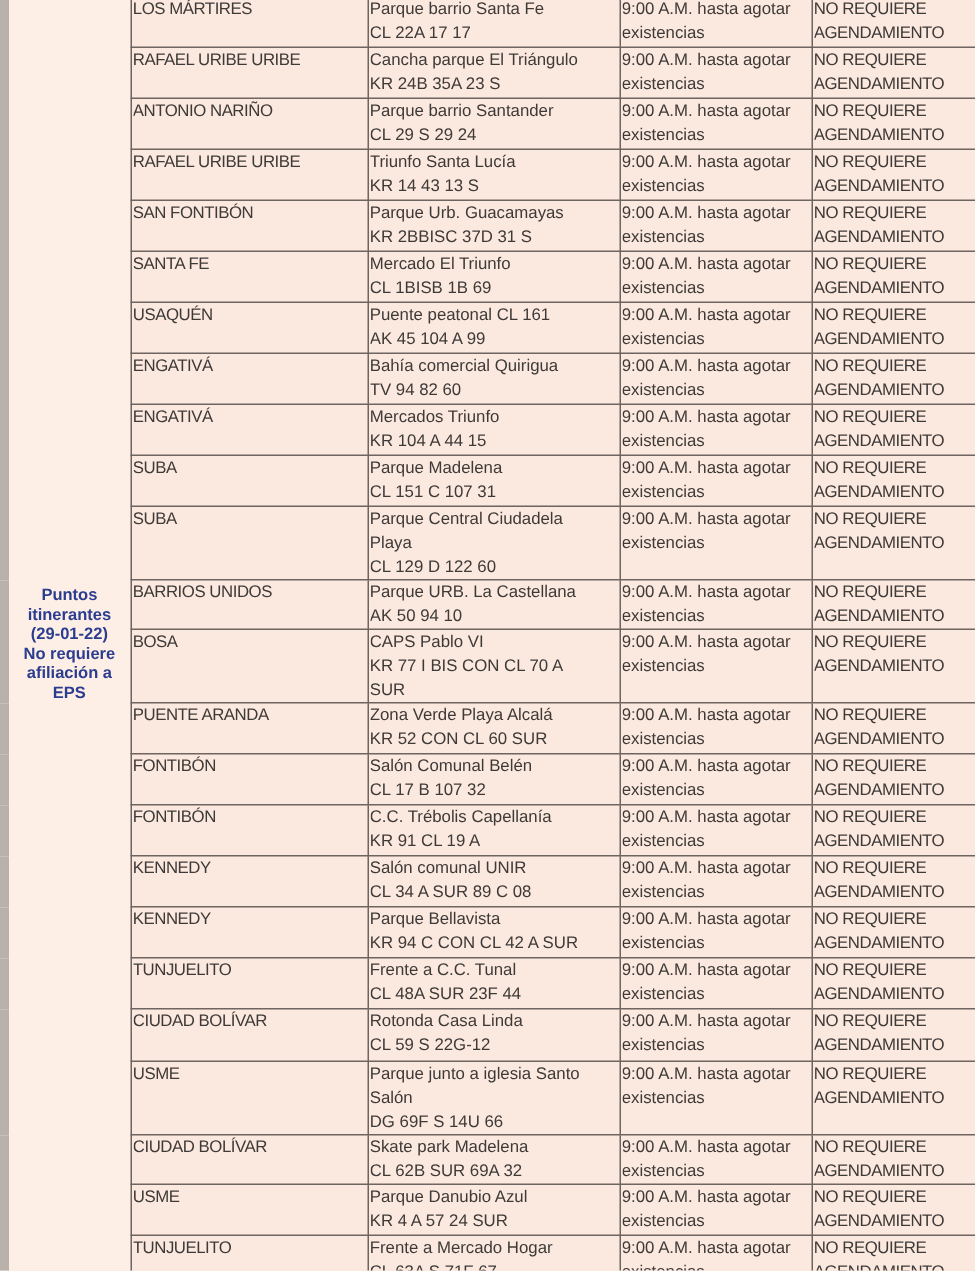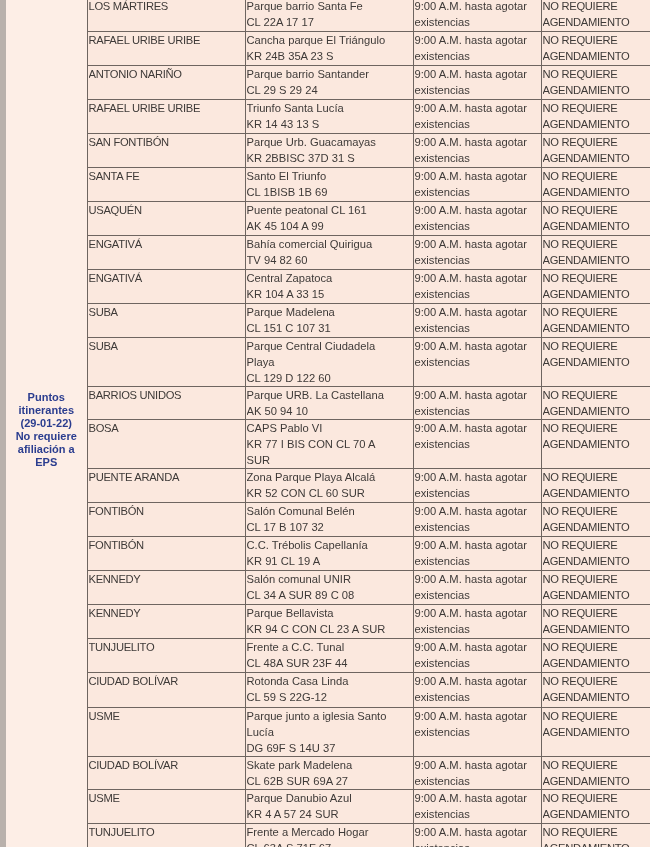--- a/index.html
+++ b/index.html
@@ -119,21 +119,21 @@
         <td class="req upper">
           <span class="line">NO REQUIERE</span>
           <span class="line">AGENDAMIENTO</span>
         </td>
       </tr>
       <tr style="height: 34px;">
         <td class="loc">
           <span class="line upper">SANTA FE</span>
         </td>
         <td class="site">
-          <span class="line">Santo El Triunfo</span>
+          <span class="line">Mercado El Triunfo</span>
           <span class="line">CL 1BISB 1B 69</span>
         </td>
         <td class="time">
           <span class="line">9:00 A.M. hasta agotar</span>
           <span class="line">existencias</span>
         </td>
         <td class="req upper">
           <span class="line">NO REQUIERE</span>
           <span class="line">AGENDAMIENTO</span>
         </td>
@@ -170,22 +170,22 @@
         <td class="req upper">
           <span class="line">NO REQUIERE</span>
           <span class="line">AGENDAMIENTO</span>
         </td>
       </tr>
       <tr style="height: 34px;">
         <td class="loc">
           <span class="line upper">ENGATIVÁ</span>
         </td>
         <td class="site">
-          <span class="line">Central Zapatoca</span>
-          <span class="line">KR 104 A 33 15</span>
+          <span class="line">Mercados Triunfo</span>
+          <span class="line">KR 104 A 44 15</span>
         </td>
         <td class="time">
           <span class="line">9:00 A.M. hasta agotar</span>
           <span class="line">existencias</span>
         </td>
         <td class="req upper">
           <span class="line">NO REQUIERE</span>
           <span class="line">AGENDAMIENTO</span>
         </td>
       </tr>
@@ -257,21 +257,21 @@
         <td class="req upper">
           <span class="line">NO REQUIERE</span>
           <span class="line">AGENDAMIENTO</span>
         </td>
       </tr>
       <tr style="height: 34px;">
         <td class="loc">
           <span class="line upper">PUENTE ARANDA</span>
         </td>
         <td class="site">
-          <span class="line">Zona Parque Playa Alcalá</span>
+          <span class="line">Zona Verde Playa Alcalá</span>
           <span class="line">KR 52 CON CL 60 SUR</span>
         </td>
         <td class="time">
           <span class="line">9:00 A.M. hasta agotar</span>
           <span class="line">existencias</span>
         </td>
         <td class="req upper">
           <span class="line">NO REQUIERE</span>
           <span class="line">AGENDAMIENTO</span>
         </td>
@@ -326,21 +326,21 @@
           <span class="line">NO REQUIERE</span>
           <span class="line">AGENDAMIENTO</span>
         </td>
       </tr>
       <tr style="height: 34px;">
         <td class="loc">
           <span class="line upper">KENNEDY</span>
         </td>
         <td class="site">
           <span class="line">Parque Bellavista</span>
-          <span class="line">KR 94 C CON CL 23 A SUR</span>
+          <span class="line">KR 94 C CON CL 42 A SUR</span>
         </td>
         <td class="time">
           <span class="line">9:00 A.M. hasta agotar</span>
           <span class="line">existencias</span>
         </td>
         <td class="req upper">
           <span class="line">NO REQUIERE</span>
           <span class="line">AGENDAMIENTO</span>
         </td>
       </tr>
@@ -377,39 +377,39 @@
           <span class="line">NO REQUIERE</span>
           <span class="line">AGENDAMIENTO</span>
         </td>
       </tr>
       <tr style="height: 46px;">
         <td class="loc">
           <span class="line upper">USME</span>
         </td>
         <td class="site">
           <span class="line">Parque junto a iglesia Santo</span>
-          <span class="line">Lucía</span>
-          <span class="line">DG 69F S 14U 37</span>
+          <span class="line">Salón</span>
+          <span class="line">DG 69F S 14U 66</span>
         </td>
         <td class="time">
           <span class="line">9:00 A.M. hasta agotar</span>
           <span class="line">existencias</span>
         </td>
         <td class="req upper">
           <span class="line">NO REQUIERE</span>
           <span class="line">AGENDAMIENTO</span>
         </td>
       </tr>
       <tr style="height: 33px;">
         <td class="loc">
           <span class="line upper">CIUDAD BOLÍVAR</span>
         </td>
         <td class="site">
           <span class="line">Skate park Madelena</span>
-          <span class="line">CL 62B SUR 69A 27</span>
+          <span class="line">CL 62B SUR 69A 32</span>
         </td>
         <td class="time">
           <span class="line">9:00 A.M. hasta agotar</span>
           <span class="line">existencias</span>
         </td>
         <td class="req upper">
           <span class="line">NO REQUIERE</span>
           <span class="line">AGENDAMIENTO</span>
         </td>
       </tr>

